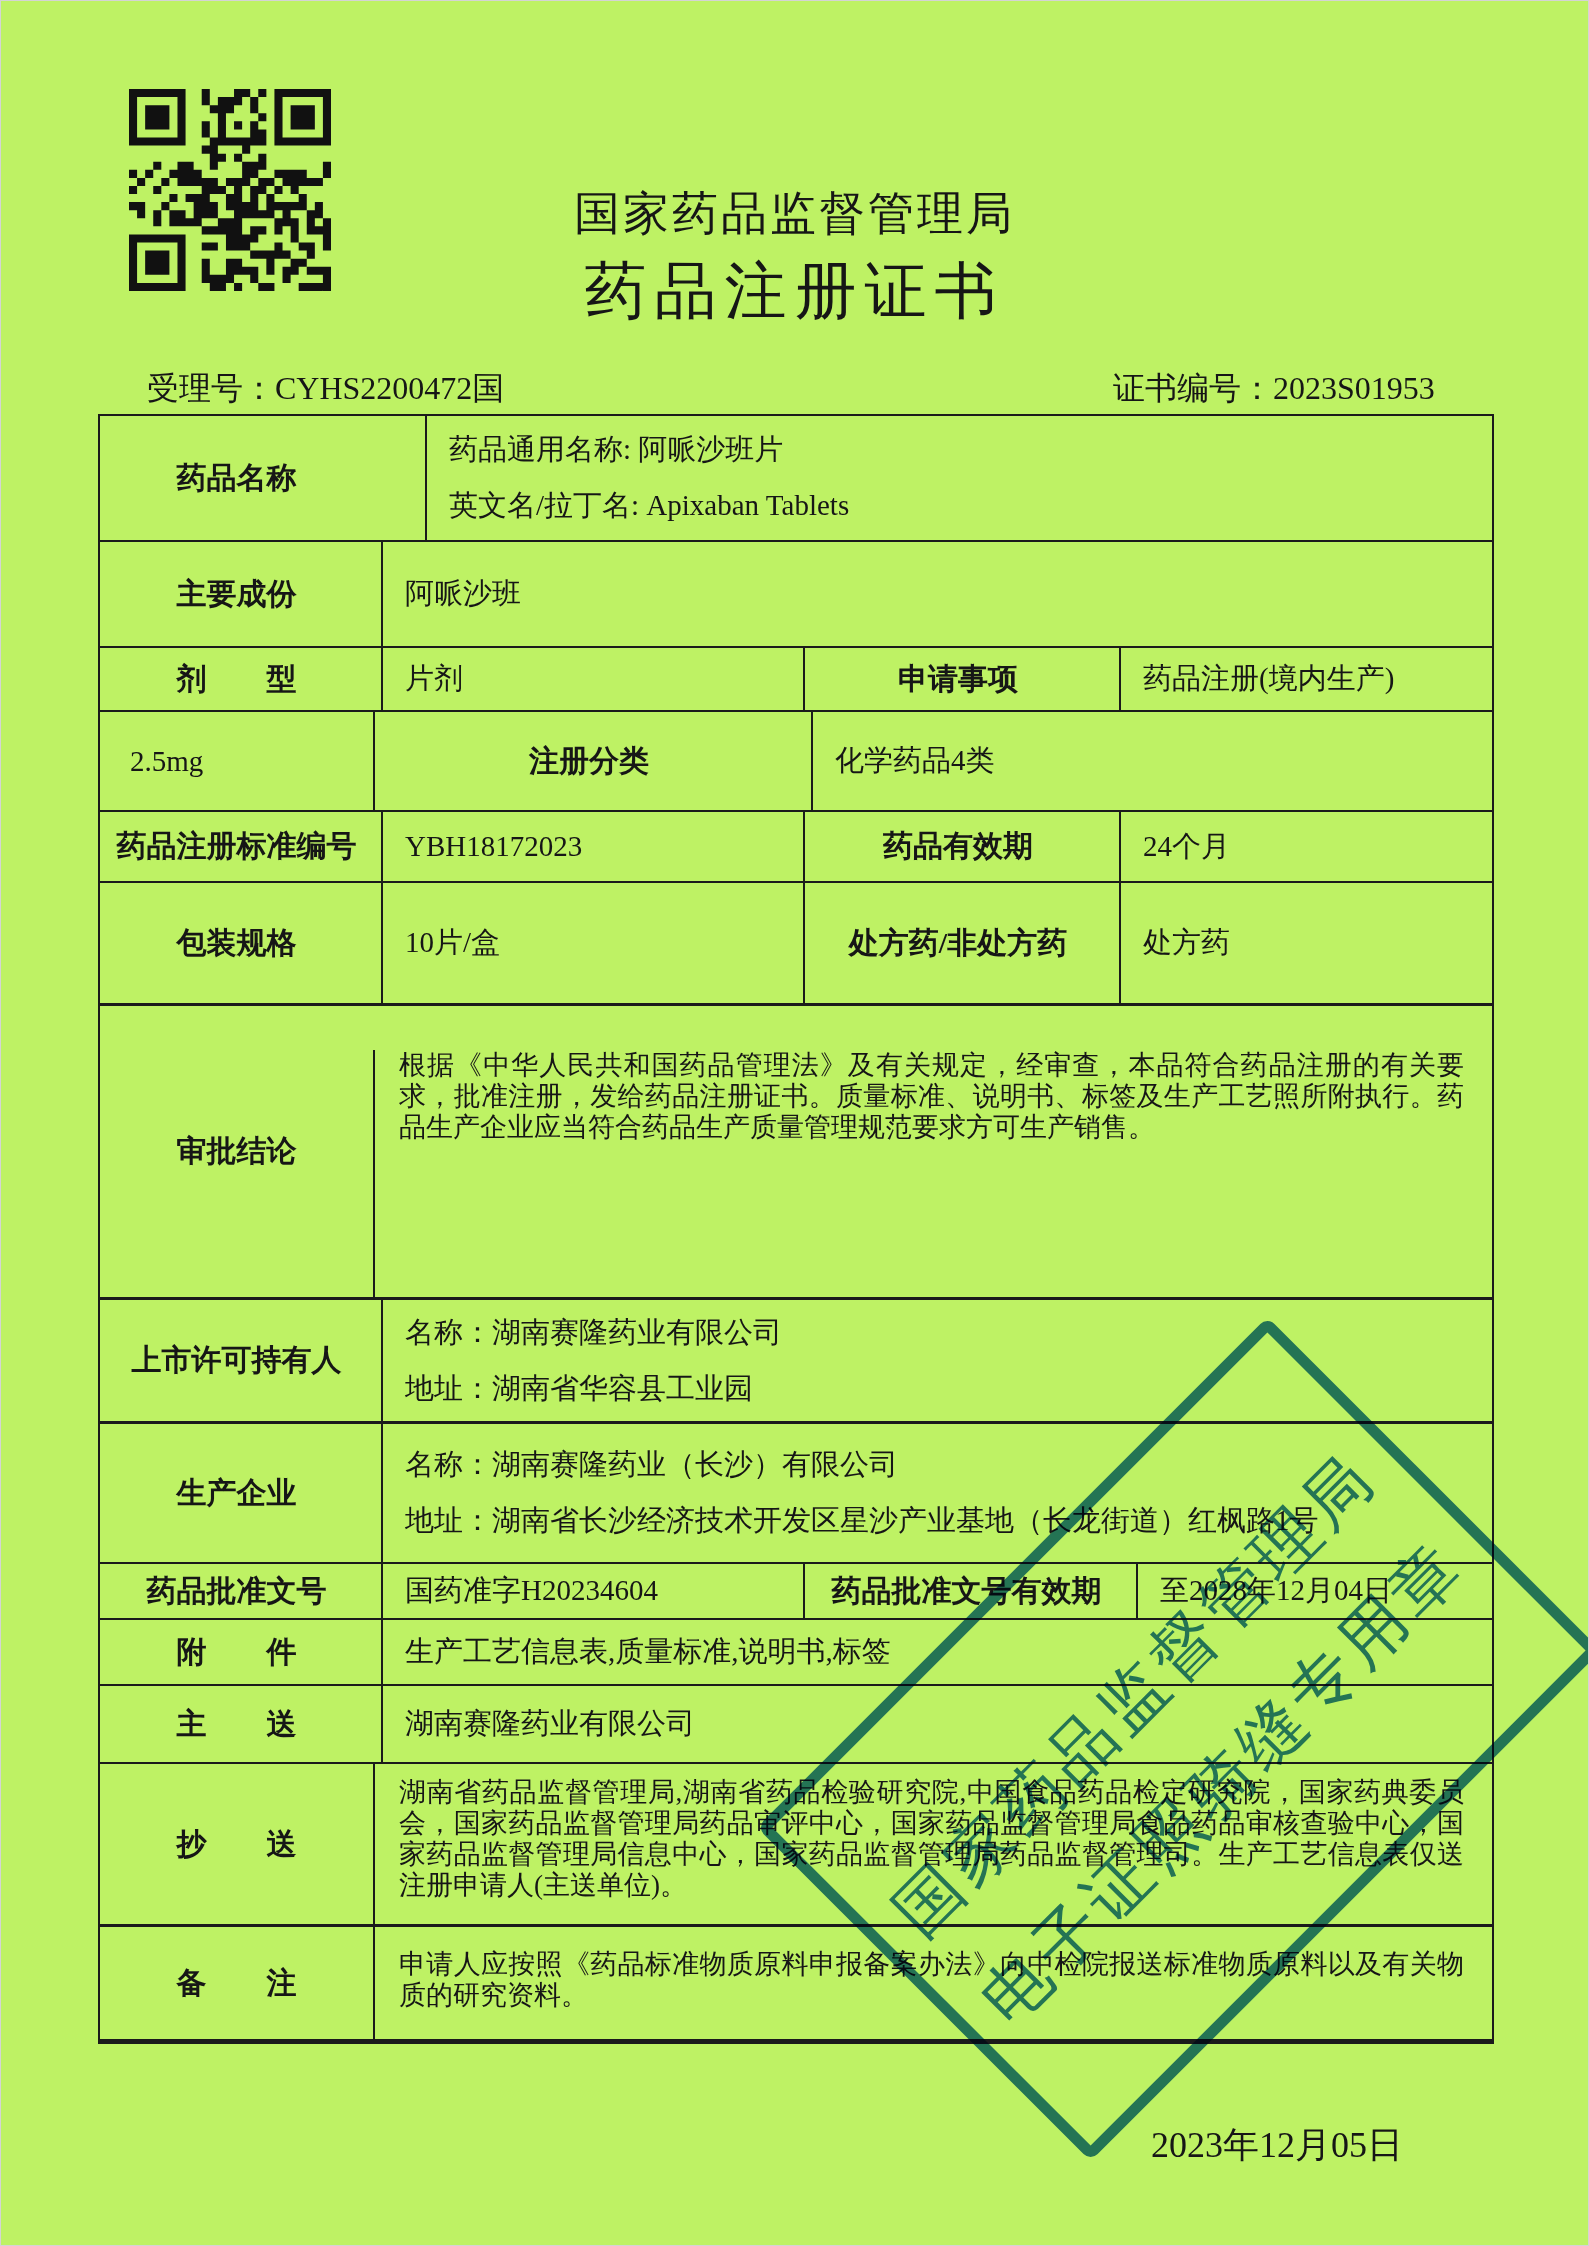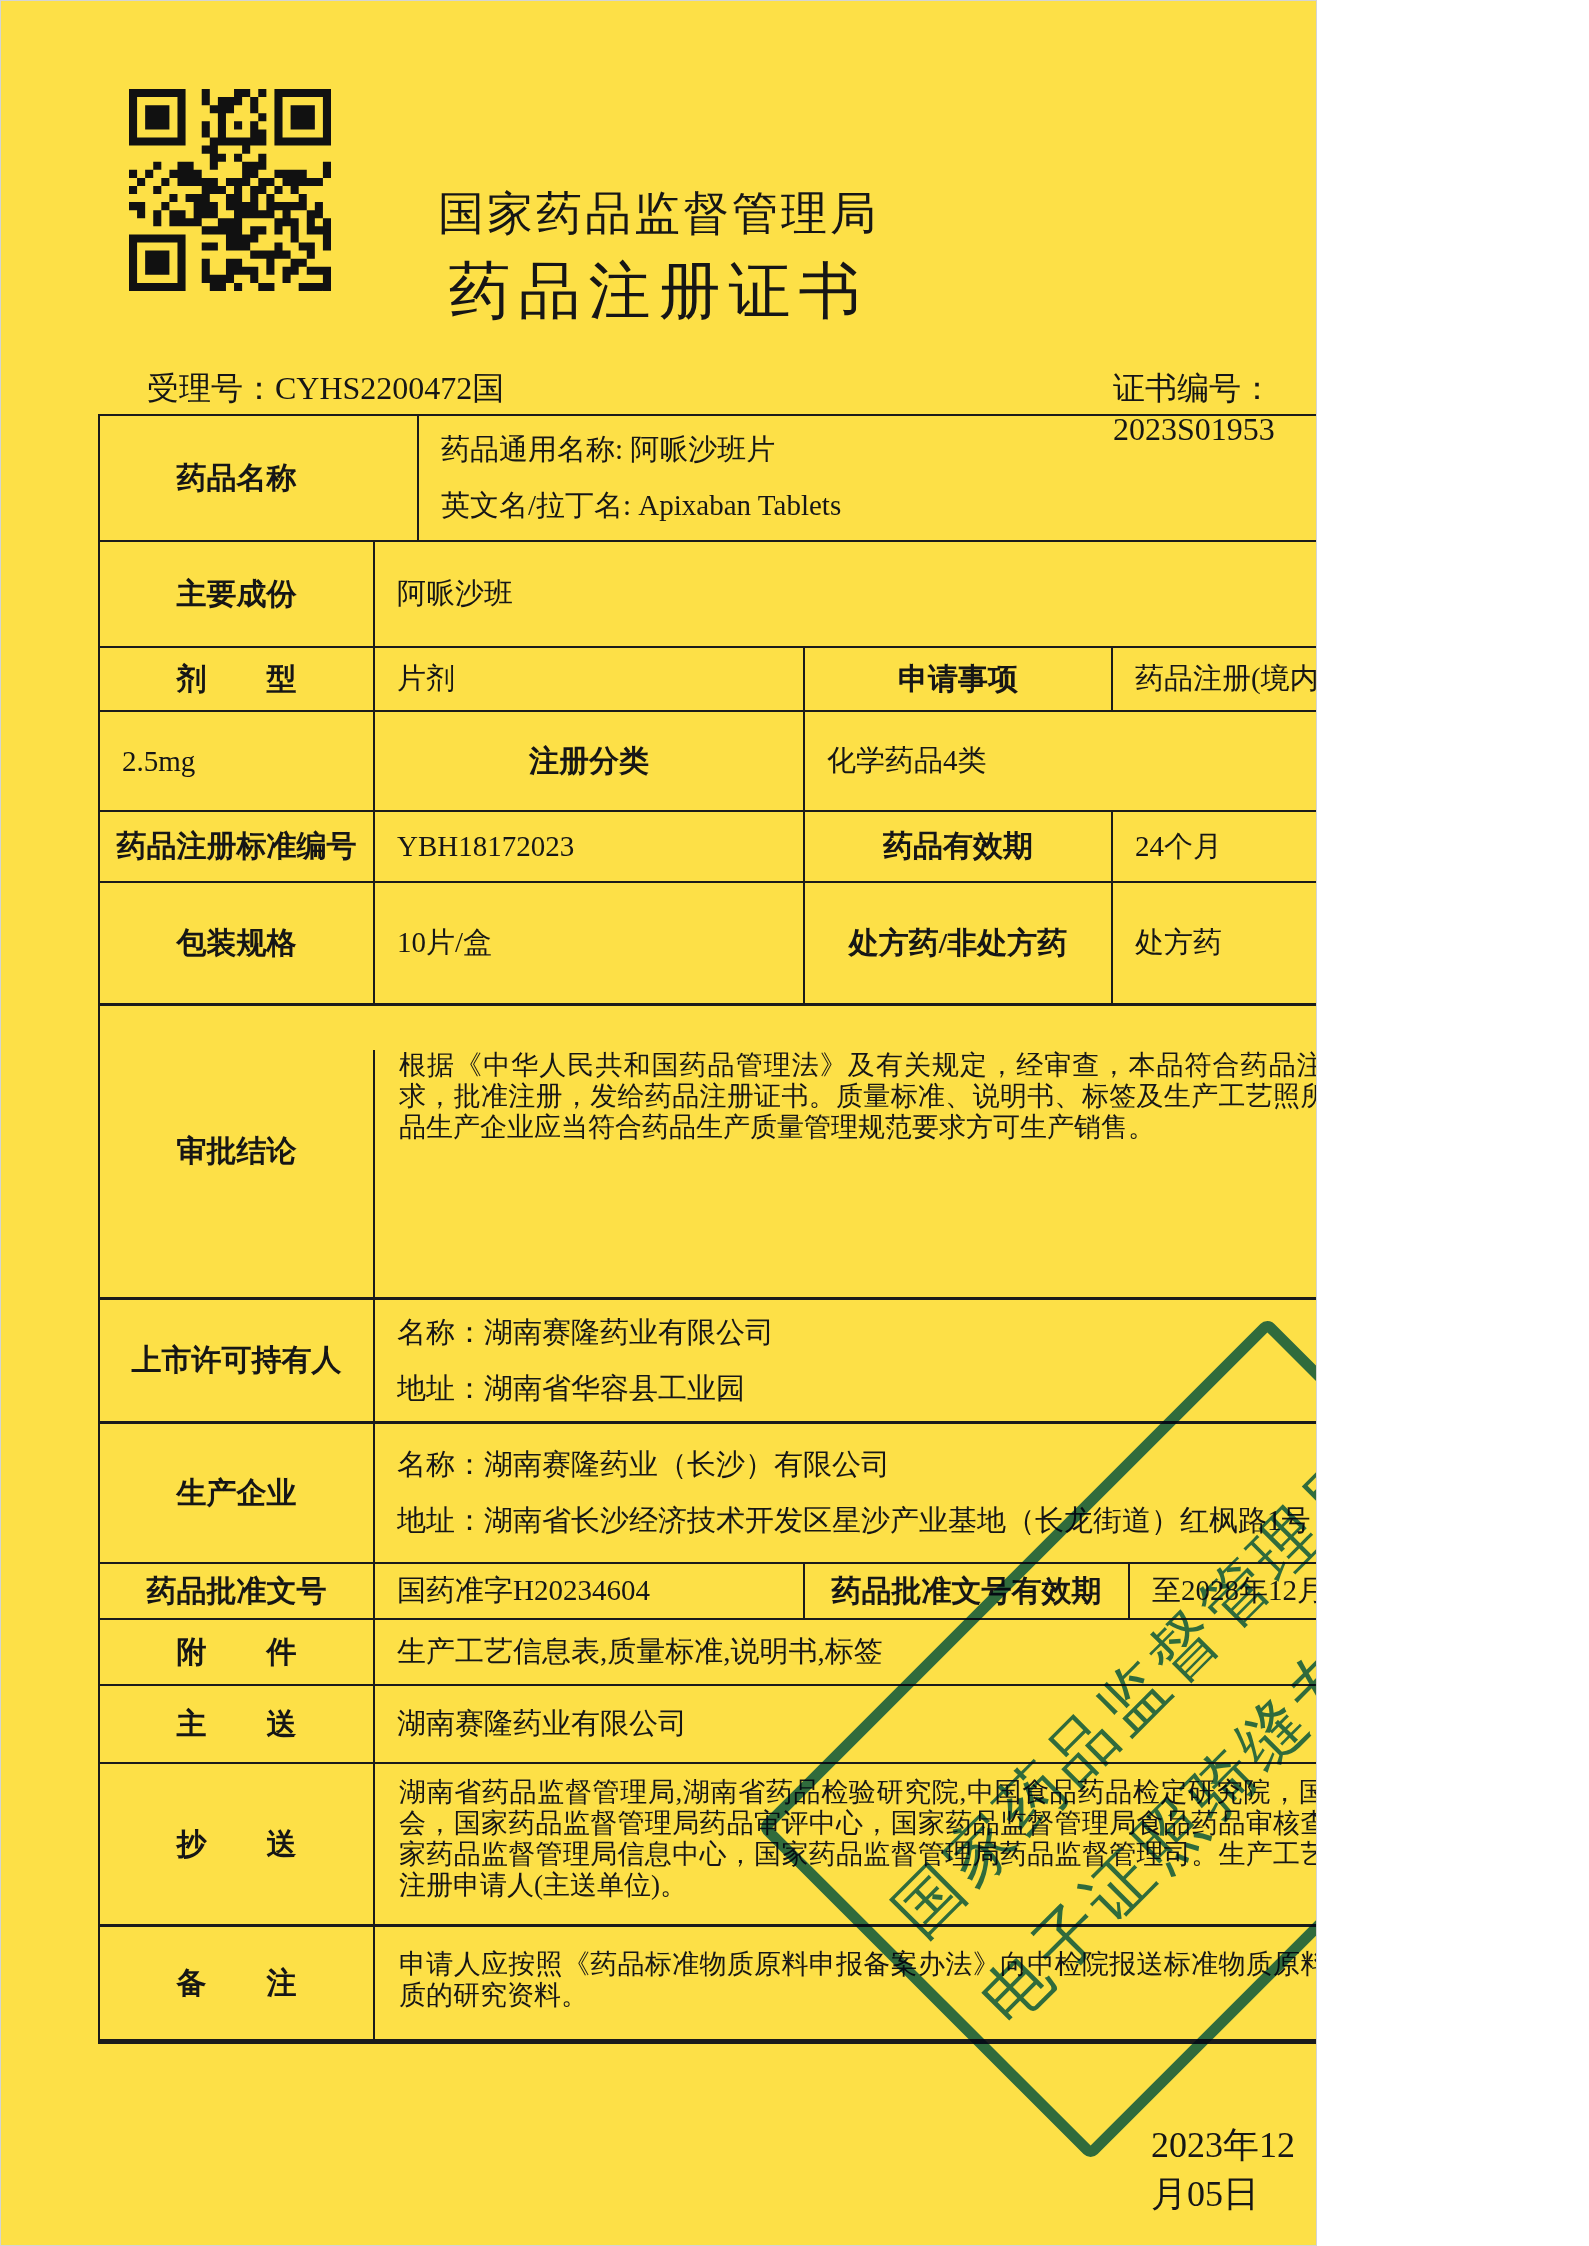--- a/index.html
+++ b/index.html
@@ -1,17 +1,17 @@
 <!DOCTYPE html>
 <html style="--stamp-color: #1e6fd2;"><head>
 <meta charset="utf-8">
 <style>
   html,body{margin:0;padding:0;background:#ffffff;}
   .page{
-    position:relative;width:1317px;height:2246px;background:#fde047;
+    position:relative;width:1589px;height:2246px;background:#bef264;
     font-family:"Liberation Serif","DejaVu Serif",serif;color:#161616;
     border:1px solid #d4d4d4;box-sizing:border-box;overflow:hidden;
   }
   
   .qr{position:absolute;left:128px;top:88px;width:202px;height:202px;}
   .agency{position:absolute;left:0;top:182px;width:100%;text-align:center;
     font-size:46px;letter-spacing:3px;font-weight:400;}
   .doc-title{position:absolute;left:0;top:248px;width:100%;text-align:center;
     font-size:62px;letter-spacing:8px;font-weight:400;}
   .accept-line{position:absolute;left:146px;top:366px;font-size:32px;}
@@ -28,21 +28,21 @@
   .cols4{grid-template-columns:273px 430px 308px 1fr;}
   .cols4b{grid-template-columns:273px 430px 325px 1fr;}
   .r1{height:124px}.r2{height:104px}.r3{height:62px}.r4{height:98px}
   .r5{height:69px}.r6{height:120px}.r7{height:291px}.r8{height:121px}
   .r9{height:138px}.r10{height:54px}.r11{height:64px}.r12{height:76px}
   .r13{height:160px}.r14{height:112px}
   .cell{border-left:2px solid #1b1b1b;display:flex;align-items:center;
     font-size:29px;overflow:hidden;}
   .cell:first-child{border-left:none;}
   .lbl{justify-content:center;font-weight:700;font-size:30px;text-align:center;padding:0 6px;}
-  .val{padding-left:22px;padding-right:12px;}
+  .val{padding-left:22px;padding-right:12px;margin-left:8px;}
   .two-line{flex-direction:column;align-items:flex-start;justify-content:center;gap:16px;}
   .para{display:block;align-items:initial;font-size:27px;line-height:31px;
     text-align:justify;padding:0 28px 0 24px;}
   .vcenter-wrap{display:flex;align-items:flex-start;margin-top:44px;}
   .pt14{padding-top:13px;}
   .pt20{padding-top:22px;}
   
   .issue-date{position:absolute;left:1150px;top:2120px;font-size:36px;}
   
   .stamp{

